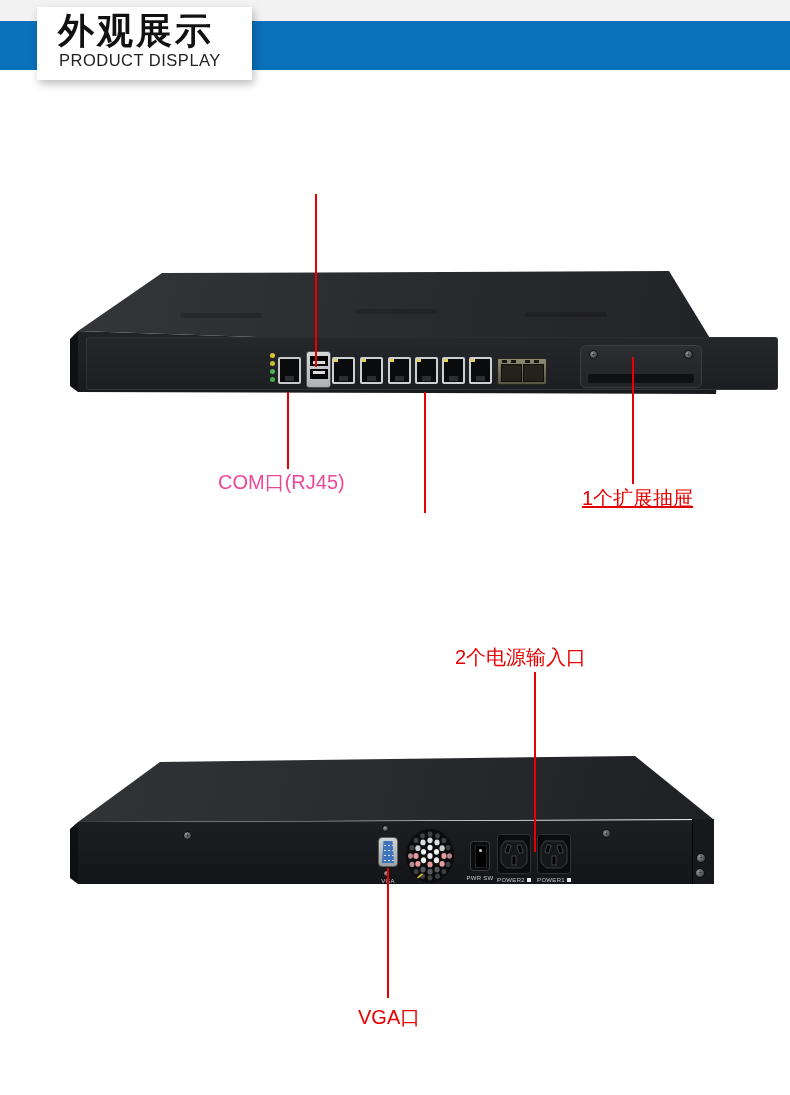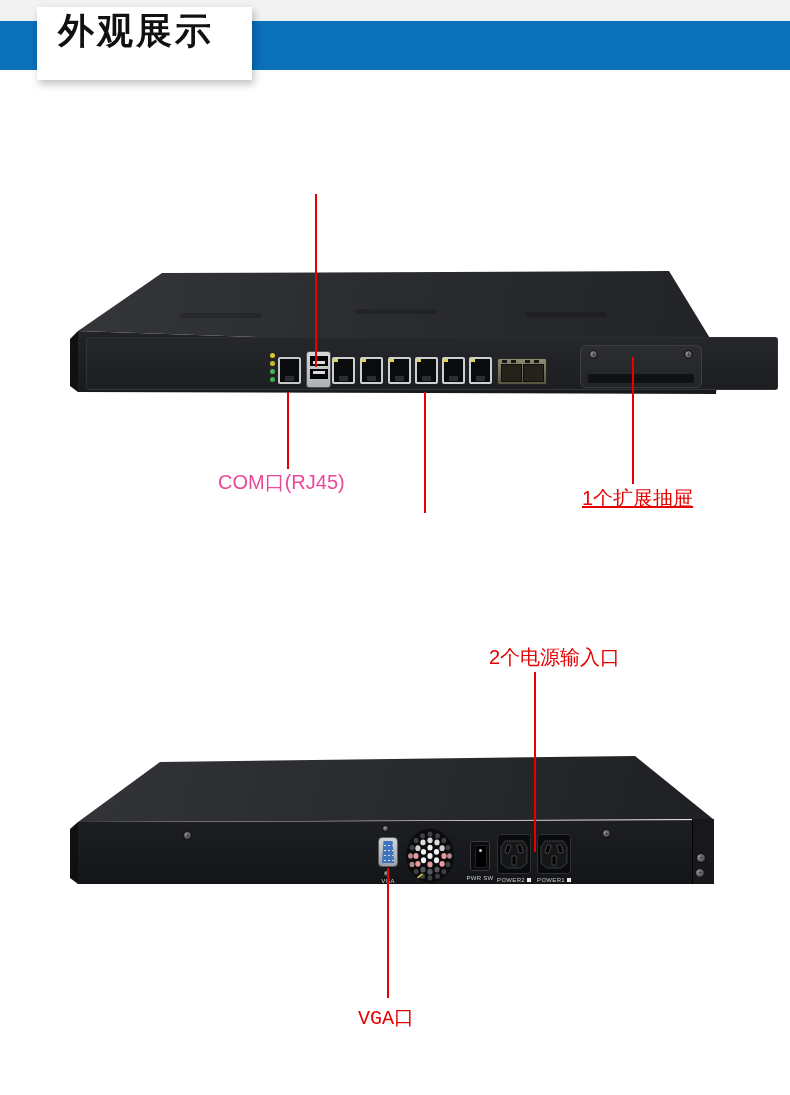--- a/index.html
+++ b/index.html
@@ -83,20 +83,21 @@
 </style>
 </head>
 <body>
 
 <div id="page">
 
   <div class="top-strip" style="background: rgb(242, 242, 243);"></div>
   <div class="header-bar" style="background: rgb(10, 112, 186);"></div>
   <div class="header-card">
     <h1>外观展示</h1>
+    <div class="sub">PRODUCT DISPLAY</div>
   </div>
 
   <div class="ann-line" style="left: 315px; top: 194px; height: 173px; background: rgb(230, 0, 0);"></div>
 
   <div class="device" style="left:70px;top:265px;">
     <div class="face f-top"></div>
     <div class="face f-front"></div>
     <div class="face f-side"></div>
     <div class="vent" style="left:110px;top:48px;"></div>
     <div class="vent" style="left:285px;top:44px;"></div>
@@ -163,21 +164,21 @@
   </div>
 
   <div class="ann-line" style="left: 287px; top: 392px; height: 77px; background: rgb(230, 0, 0);"></div>
   <div class="ann-label" style="left: 218px; top: 469px; color: #ec4899;">COM口(RJ45)</div>
 
   <div class="ann-line" style="left: 424px; top: 392px; height: 121px; background: rgb(230, 0, 0);"></div>
 
   <div class="ann-line" style="left: 632px; top: 357px; height: 127px; background: rgb(230, 0, 0);"></div>
   <div class="ann-label" style="left: 582px; top: 485px; color: rgb(230, 0, 0); text-decoration: underline;">1个扩展抽屉</div>
 
-  <div class="ann-label" style="left: 455px; top: 644px; width: 165px; text-align: right; color: rgb(230, 0, 0);">2个电源输入口</div>
+  <div class="ann-label" style="left: 455px; top: 644px; width: 165px; text-align: left; color: rgb(230, 0, 0);">2个电源输入口</div>
   <div class="ann-line" style="left: 534px; top: 672px; height: 180px; background: rgb(230, 0, 0);"></div>
 
   <div class="device" style="left:70px;top:745px;">
     <div class="face r-top"></div>
     <div class="face r-front"></div>
     <div class="face r-side"></div>
     <div class="r-flange"></div>
 
     <div class="screw" style="left:113px;top:86px;">+</div>
     <div class="screw" style="left:532px;top:84px;">+</div>
@@ -256,15 +257,15 @@
       <rect x="21" y="11" width="4" height="8" fill="#000" stroke="#55575a" stroke-width="0.7" transform="rotate(-18 23 15)"></rect>
       <rect x="15" y="22" width="4" height="9" fill="#000" stroke="#55575a" stroke-width="0.7"></rect>
     </svg>
     <div class="plabel" style="left:467px;top:132px;width:34px;">
       <span>POWER1</span>
       <span class="sq"></span>
     </div>
   </div>
 
   <div class="ann-line" style="left: 387px; top: 868px; height: 130px; background: rgb(230, 0, 0);"></div>
-  <div class="ann-label" style="left: 358px; top: 1004px; color: rgb(230, 0, 0); font-family: Liberation Mono, monospace;">VGA口</div>
+  <div class="ann-label" style="left: 358px; top: 1004px; color: rgb(230, 0, 0);">VGA口</div>
 
 </div>
 
 </body></html>

